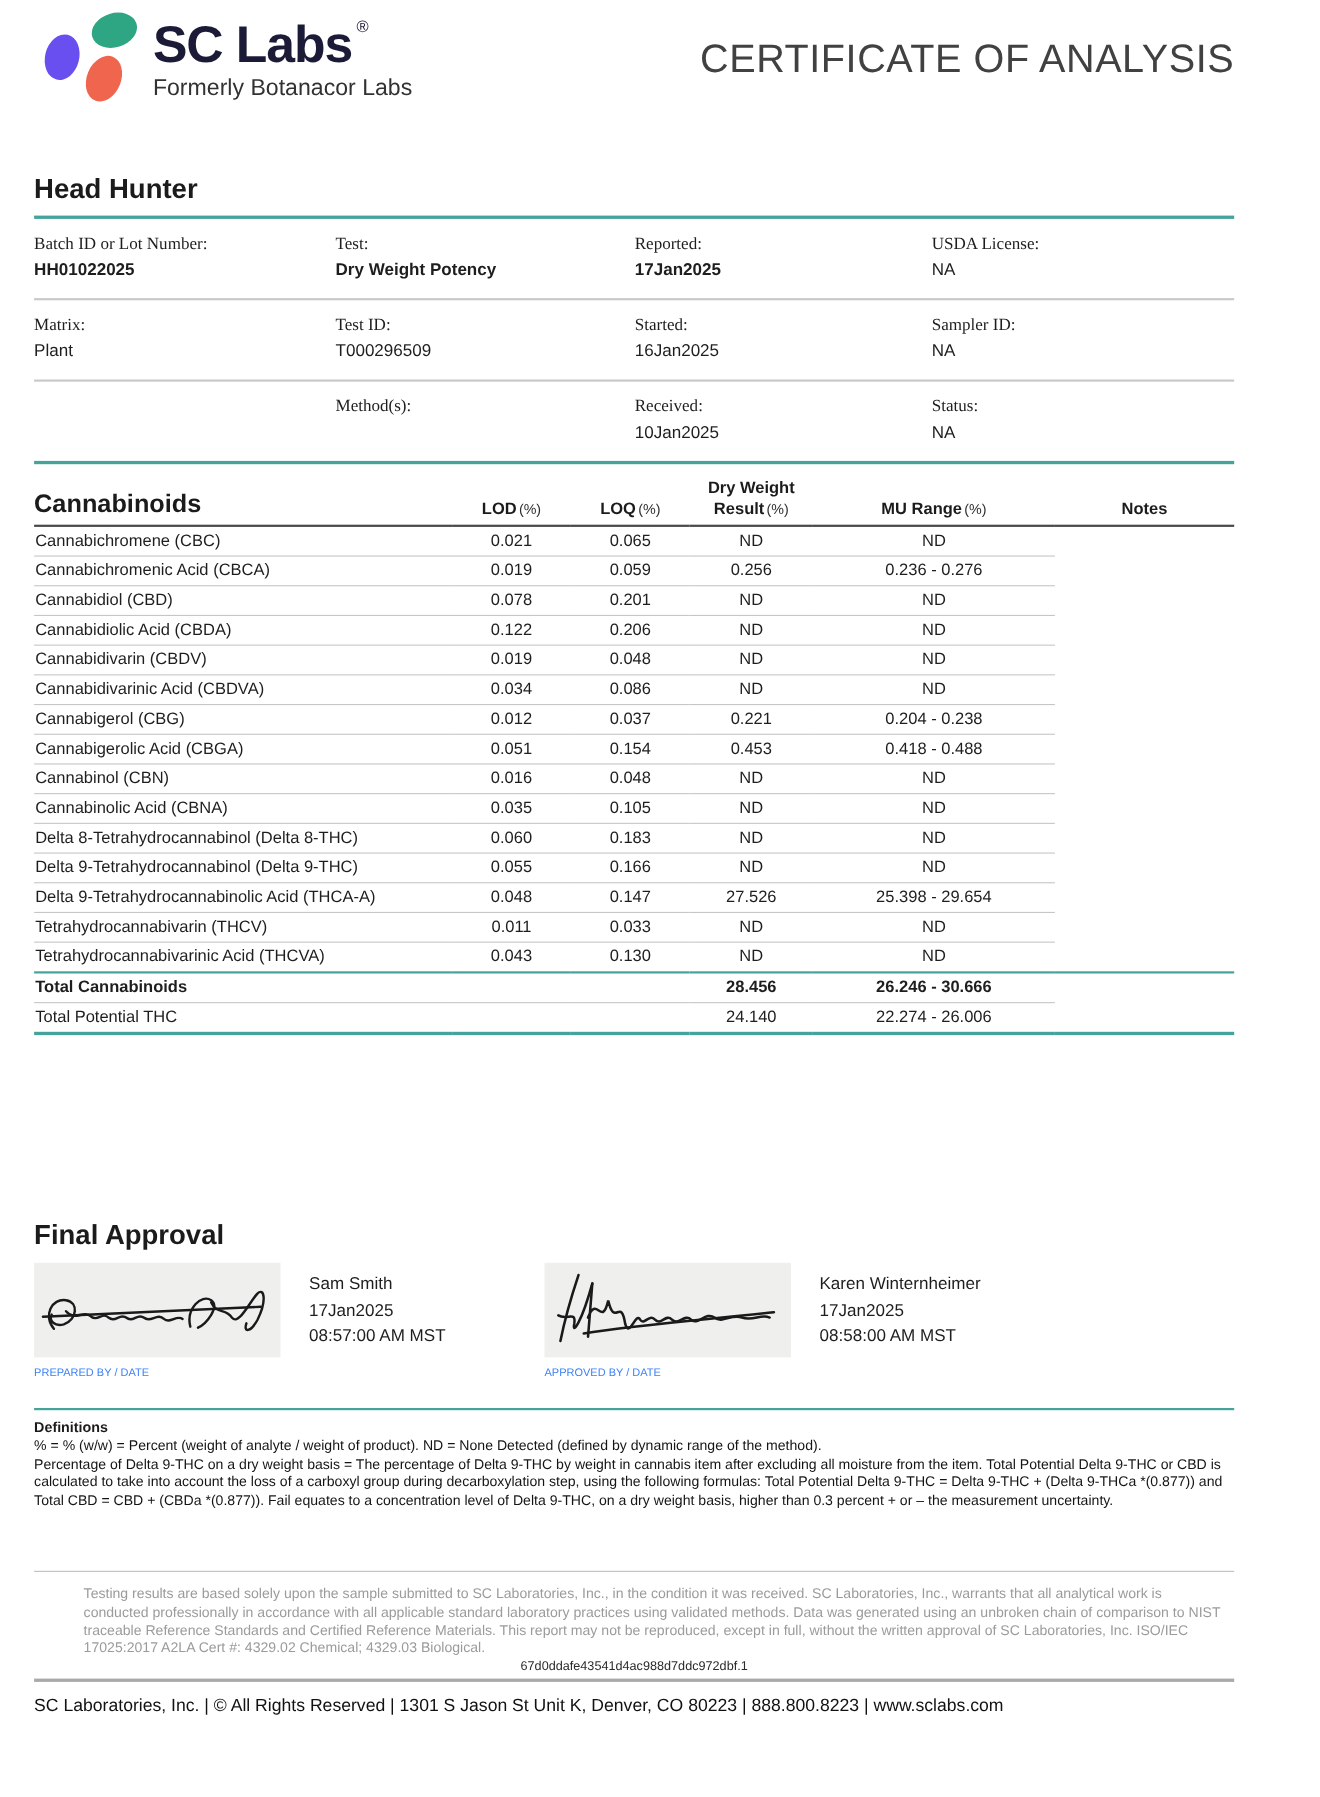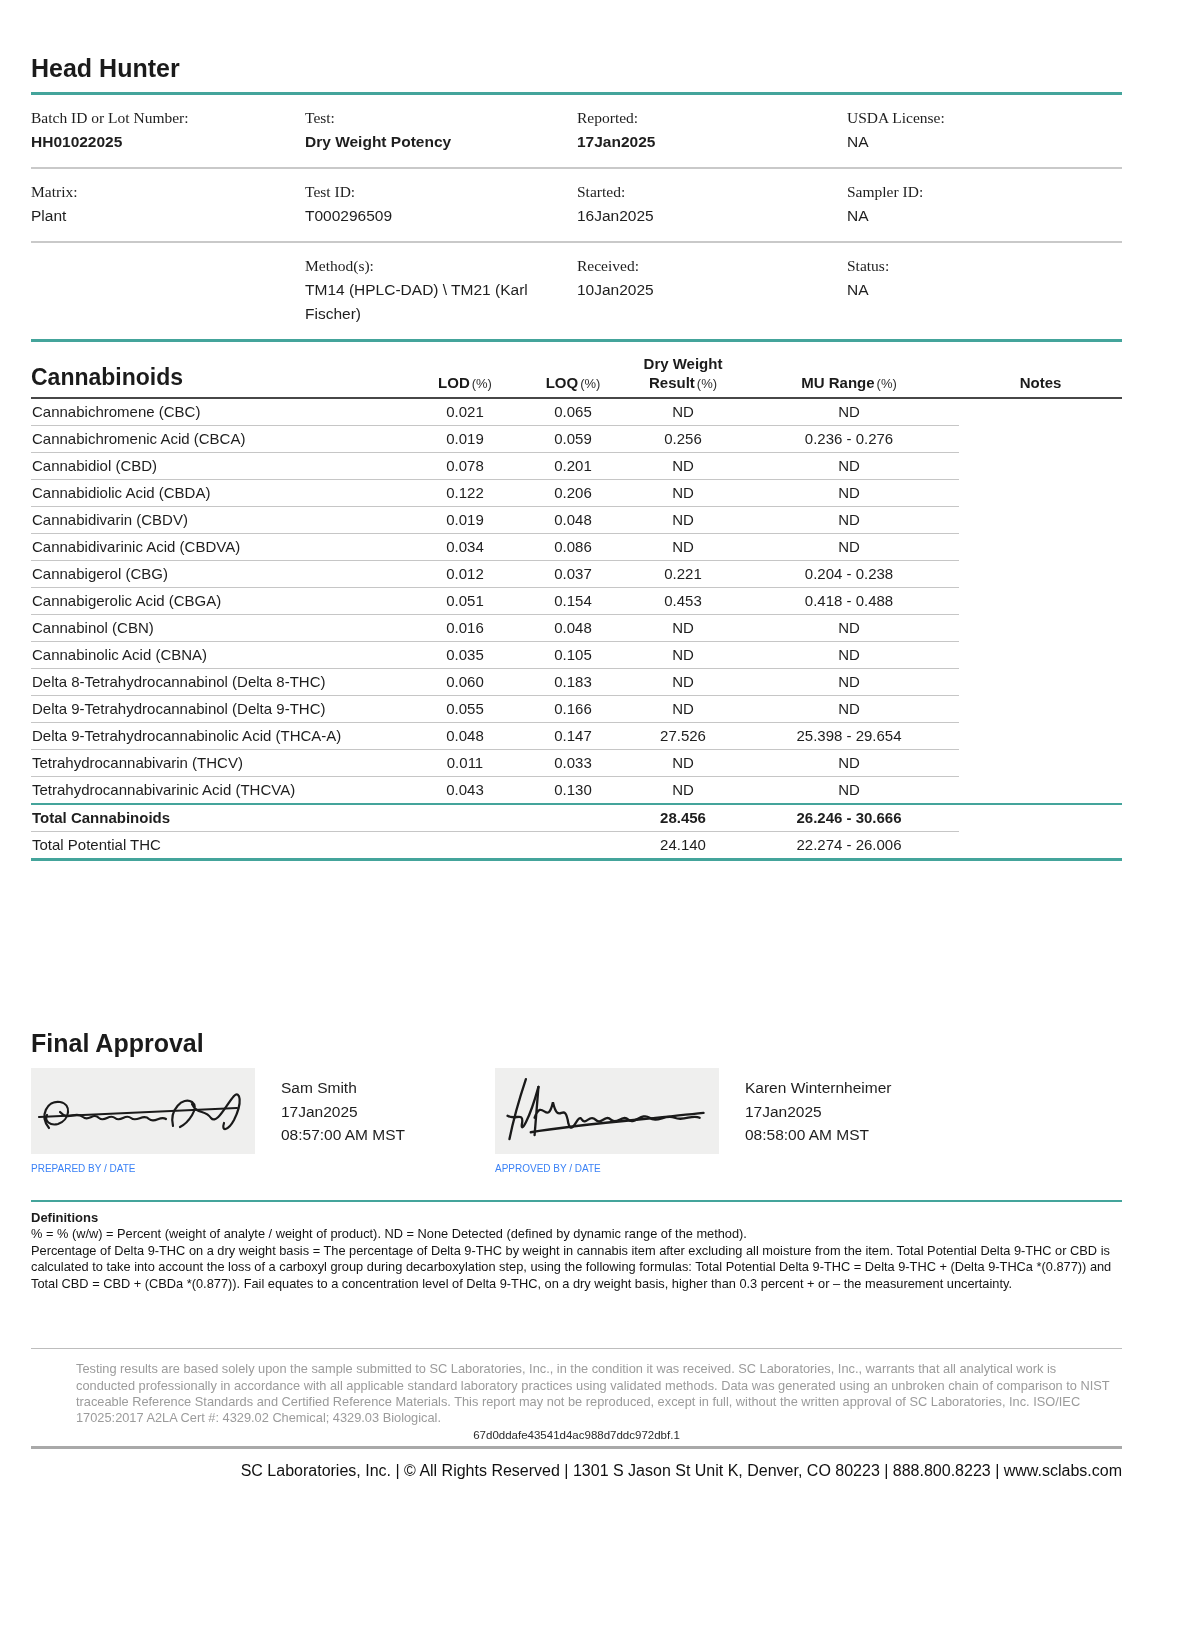--- a/index.html
+++ b/index.html
@@ -66,28 +66,45 @@
   
   .definitions { margin-top:26px; border-top:2.5px solid var(--teal,#44a49b); padding-top:7px; }
   .definitions-title { font-size:13px; font-weight:bold; line-height:17px; }
   .definitions-text { font-size:12.8px; line-height:16.6px; color:#141414; }
 
   
   .disclaimer-block { margin-top:56px; border-top:1.5px solid #bdbdbd; padding:12px 12px 0 45px; }
   .disclaimer-text { font-size:12.8px; line-height:16.2px; color:#9b9b9b; }
   .hash-line { text-align:center; font-size:11.5px; color:#2b2b2b; margin-top:3px; }
   .footer-bar { border-top:3px solid #a9a9a9; margin-top:5px; }
-  .footer-line { text-align:right; font-size:16px; color:#111; padding-top:13px; }
+  .footer-line { text-align:left; font-size:16px; color:#111; padding-top:13px; }
 </style>
 </head>
 <body>
 
 <div class="page">
   <div class="content">
 
+    <div class="header">
+      <div class="logo-block">
+        <div class="logo-marks">
+          <div class="oval green"></div>
+          <div class="oval purple"></div>
+          <div class="oval coral"></div>
+        </div>
+        <div class="logo-text">
+          <div class="logo-name-row">
+            <span class="logo-name">SC Labs</span>
+            <span class="logo-reg">®</span>
+          </div>
+          <div class="logo-tagline">Formerly Botanacor Labs</div>
+        </div>
+      </div>
+      <div class="doc-title">CERTIFICATE OF ANALYSIS</div>
+    </div>
 
     <div class="sample-name">Head Hunter</div>
 
     <div class="info-grid">
       <div class="info-row">
         <div class="info-cell">
           <div class="info-label">Batch ID or Lot Number:</div>
           <div class="info-value bold">HH01022025</div>
         </div>
         <div class="info-cell">
@@ -118,21 +135,20 @@
         </div>
         <div class="info-cell">
           <div class="info-label">Sampler ID:</div>
           <div class="info-value">NA</div>
         </div>
       </div>
       <div class="info-row last">
         <div class="info-cell"></div>
         <div class="info-cell">
           <div class="info-label">Method(s):</div>
-          <div class="info-value">TM14 (HPLC-DAD) \ TM21 (Karl Fischer)</div>
         </div>
         <div class="info-cell">
           <div class="info-label">Received:</div>
           <div class="info-value">10Jan2025</div>
         </div>
         <div class="info-cell">
           <div class="info-label">Status:</div>
           <div class="info-value">NA</div>
         </div>
       </div>

